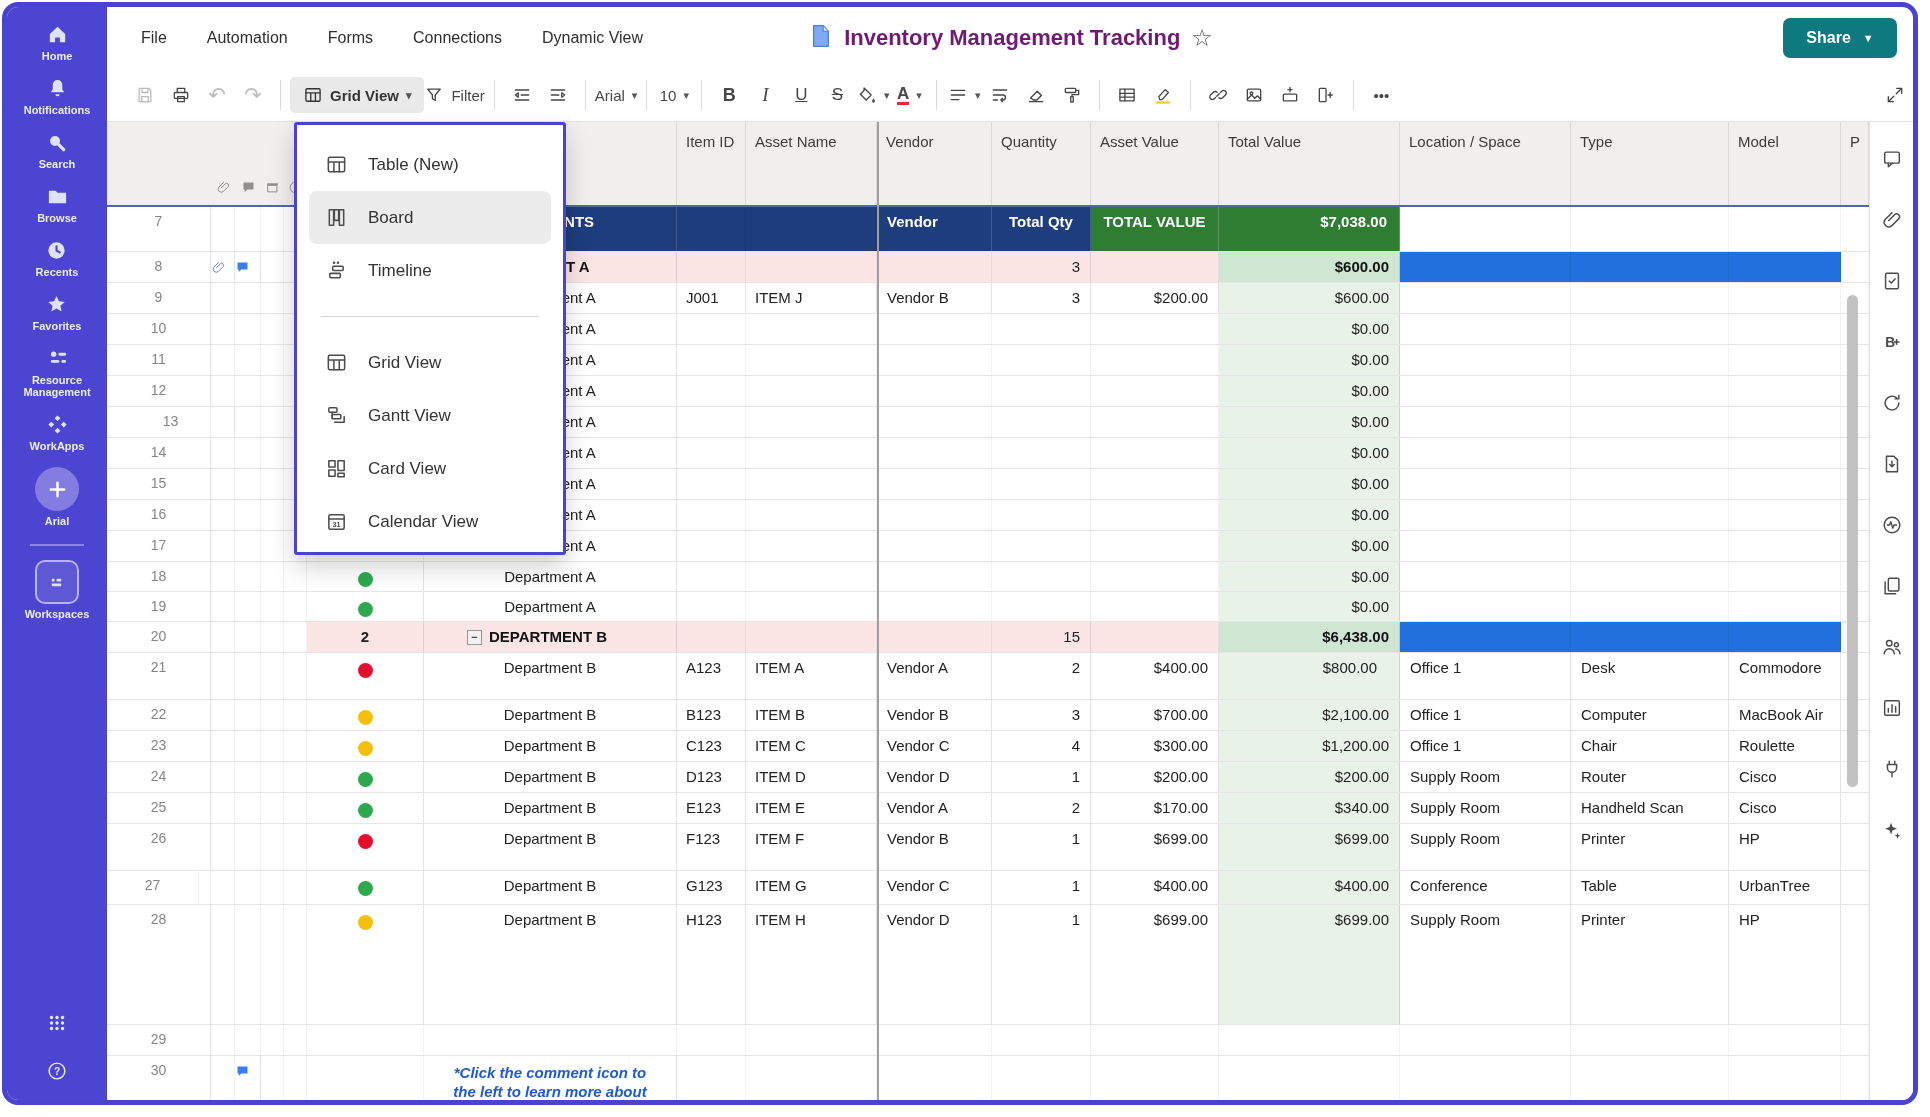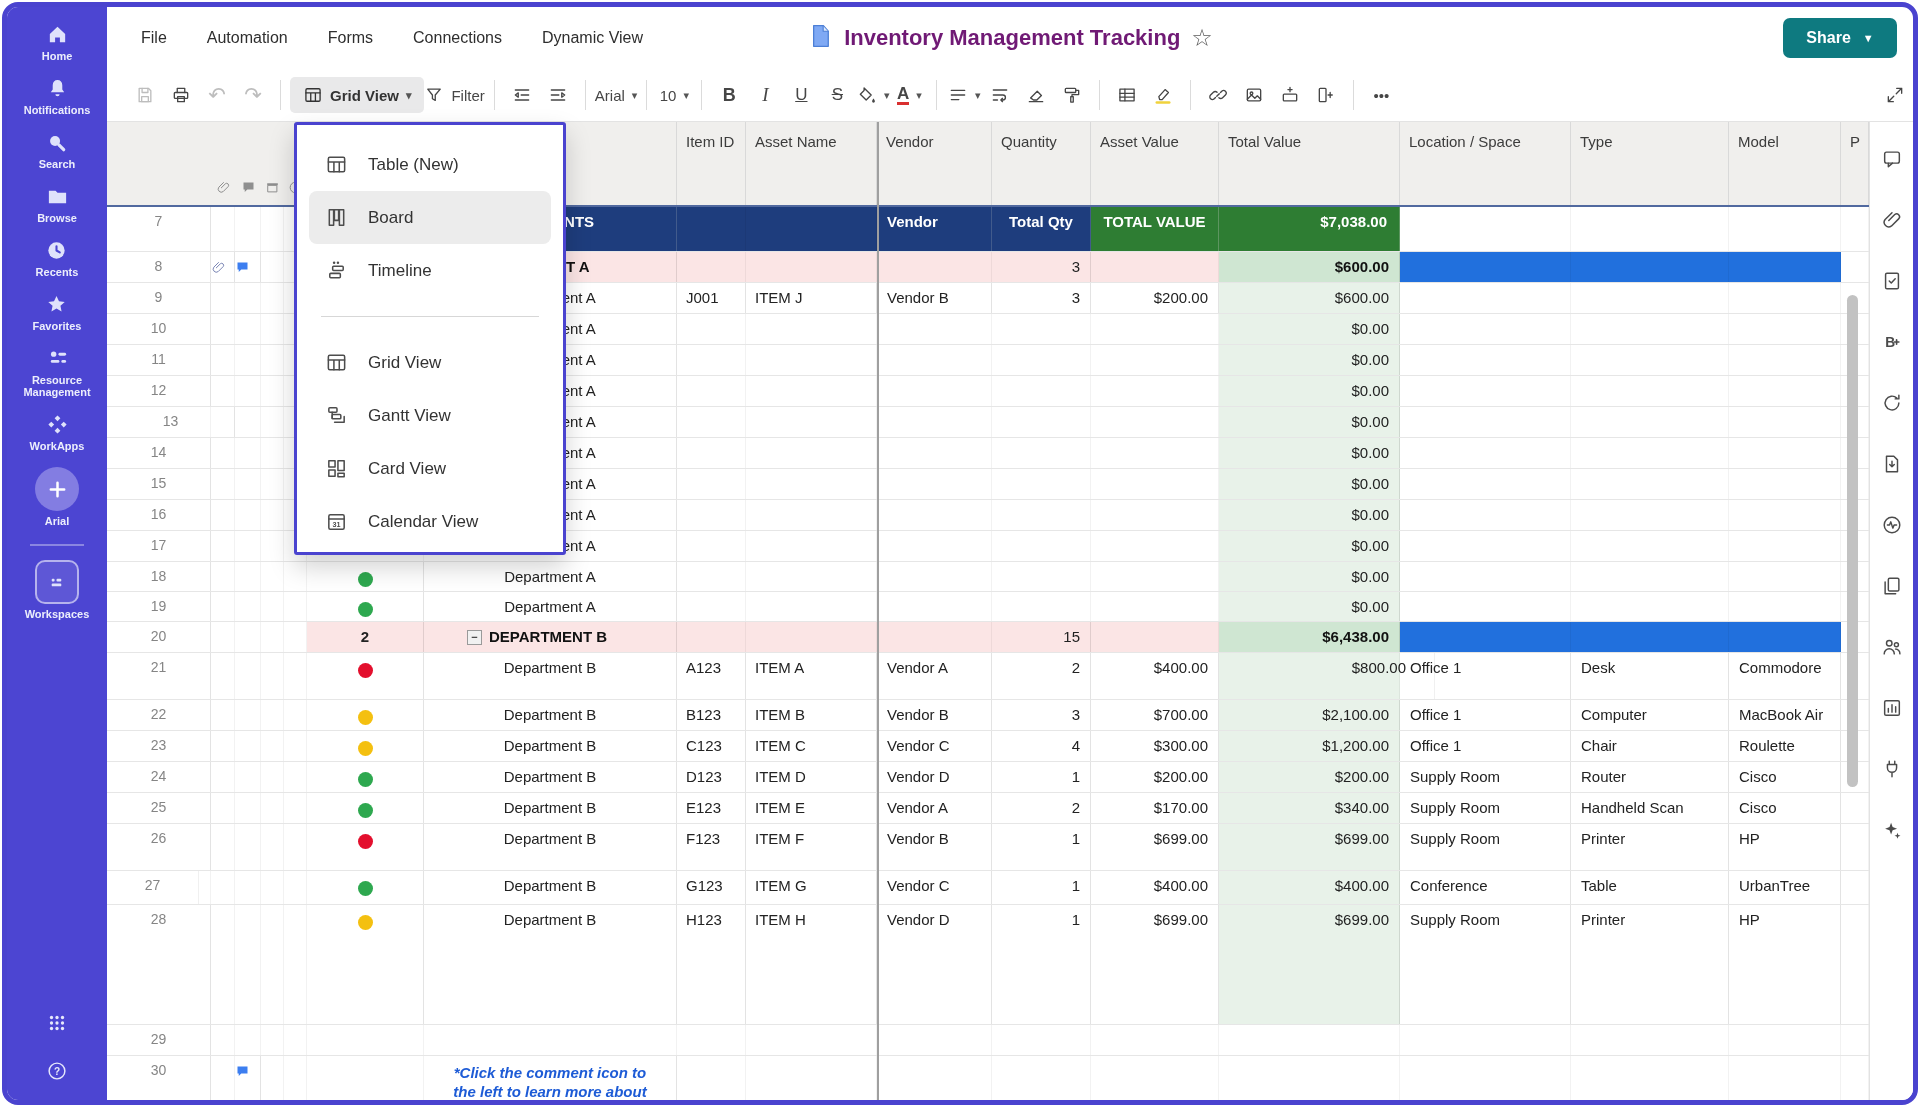--- a/index.html
+++ b/index.html
@@ -717,21 +717,21 @@
           <div class="row" style="top:531px;height:47px">
             <div class="bg" style="left:1112px;width:181px;background:#e8f2e9;"></div>
             <div class="cell" style="left:0px;width:104px;text-align:center;color:#858585;font-size:14px">21</div>
             <div class="cell" style="left:200px;width:117px;text-align:center;padding-top:7px"><span class="dot" style="background:#e30f2d"></span></div>
             <div class="cell" style="left:317px;width:253px;text-align:center">Department B</div>
             <div class="cell" style="left:570px;width:69px;padding-left:9px">A123</div>
             <div class="cell" style="left:639px;width:131px;padding-left:9px">ITEM A</div>
             <div class="cell" style="left:770px;width:115px;padding-left:10px">Vendor A</div>
             <div class="cell" style="left:885px;width:99px;text-align:right;padding-right:10px">2</div>
             <div class="cell" style="left:984px;width:128px;text-align:right;padding-right:10px">$400.00</div>
-            <div class="cell" style="left:1112px;width:216px;text-align:right;padding-right:28px">$800.00</div>
+            <div class="cell" style="left:1112px;width:181px;text-align:right;padding-right:22px">$800.00</div>
             <div class="cell" style="left:1293px;width:171px;padding-left:10px">Office 1</div>
             <div class="cell" style="left:1464px;width:158px;padding-left:10px">Desk</div>
             <div class="cell" style="left:1622px;width:112px;padding-left:10px">Commodore</div>
             <div class="bg" style="left:103px;width:1px;background:rgba(0,0,0,.05)"></div>
             <div class="bg" style="left:127px;width:1px;background:rgba(0,0,0,.05)"></div>
             <div class="bg" style="left:153px;width:1px;background:rgba(0,0,0,.05)"></div>
             <div class="bg" style="left:176px;width:1px;background:rgba(0,0,0,.05)"></div>
             <div class="bg" style="left:199px;width:1px;background:rgba(0,0,0,.05)"></div>
             <div class="bg" style="left:316px;width:1px;background:rgba(0,0,0,.05)"></div>
             <div class="bg" style="left:569px;width:1px;background:rgba(0,0,0,.05)"></div>

